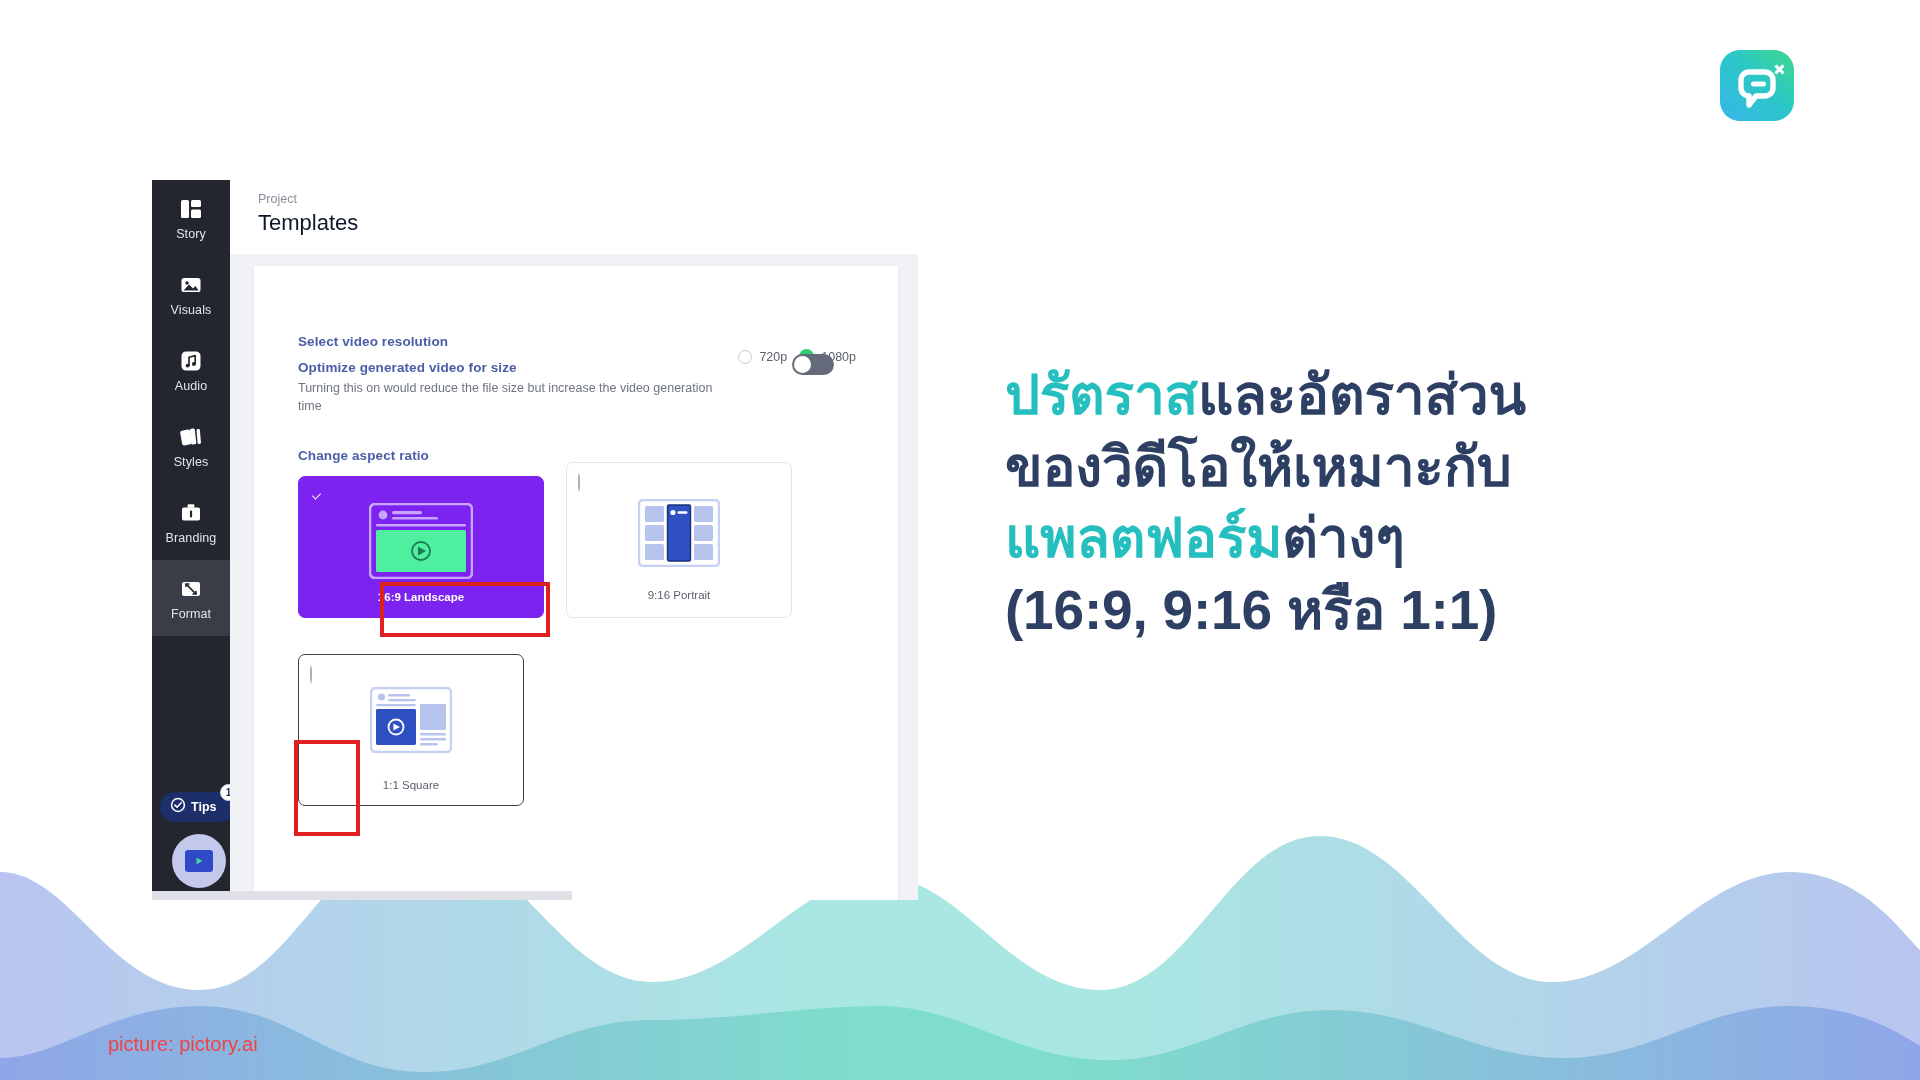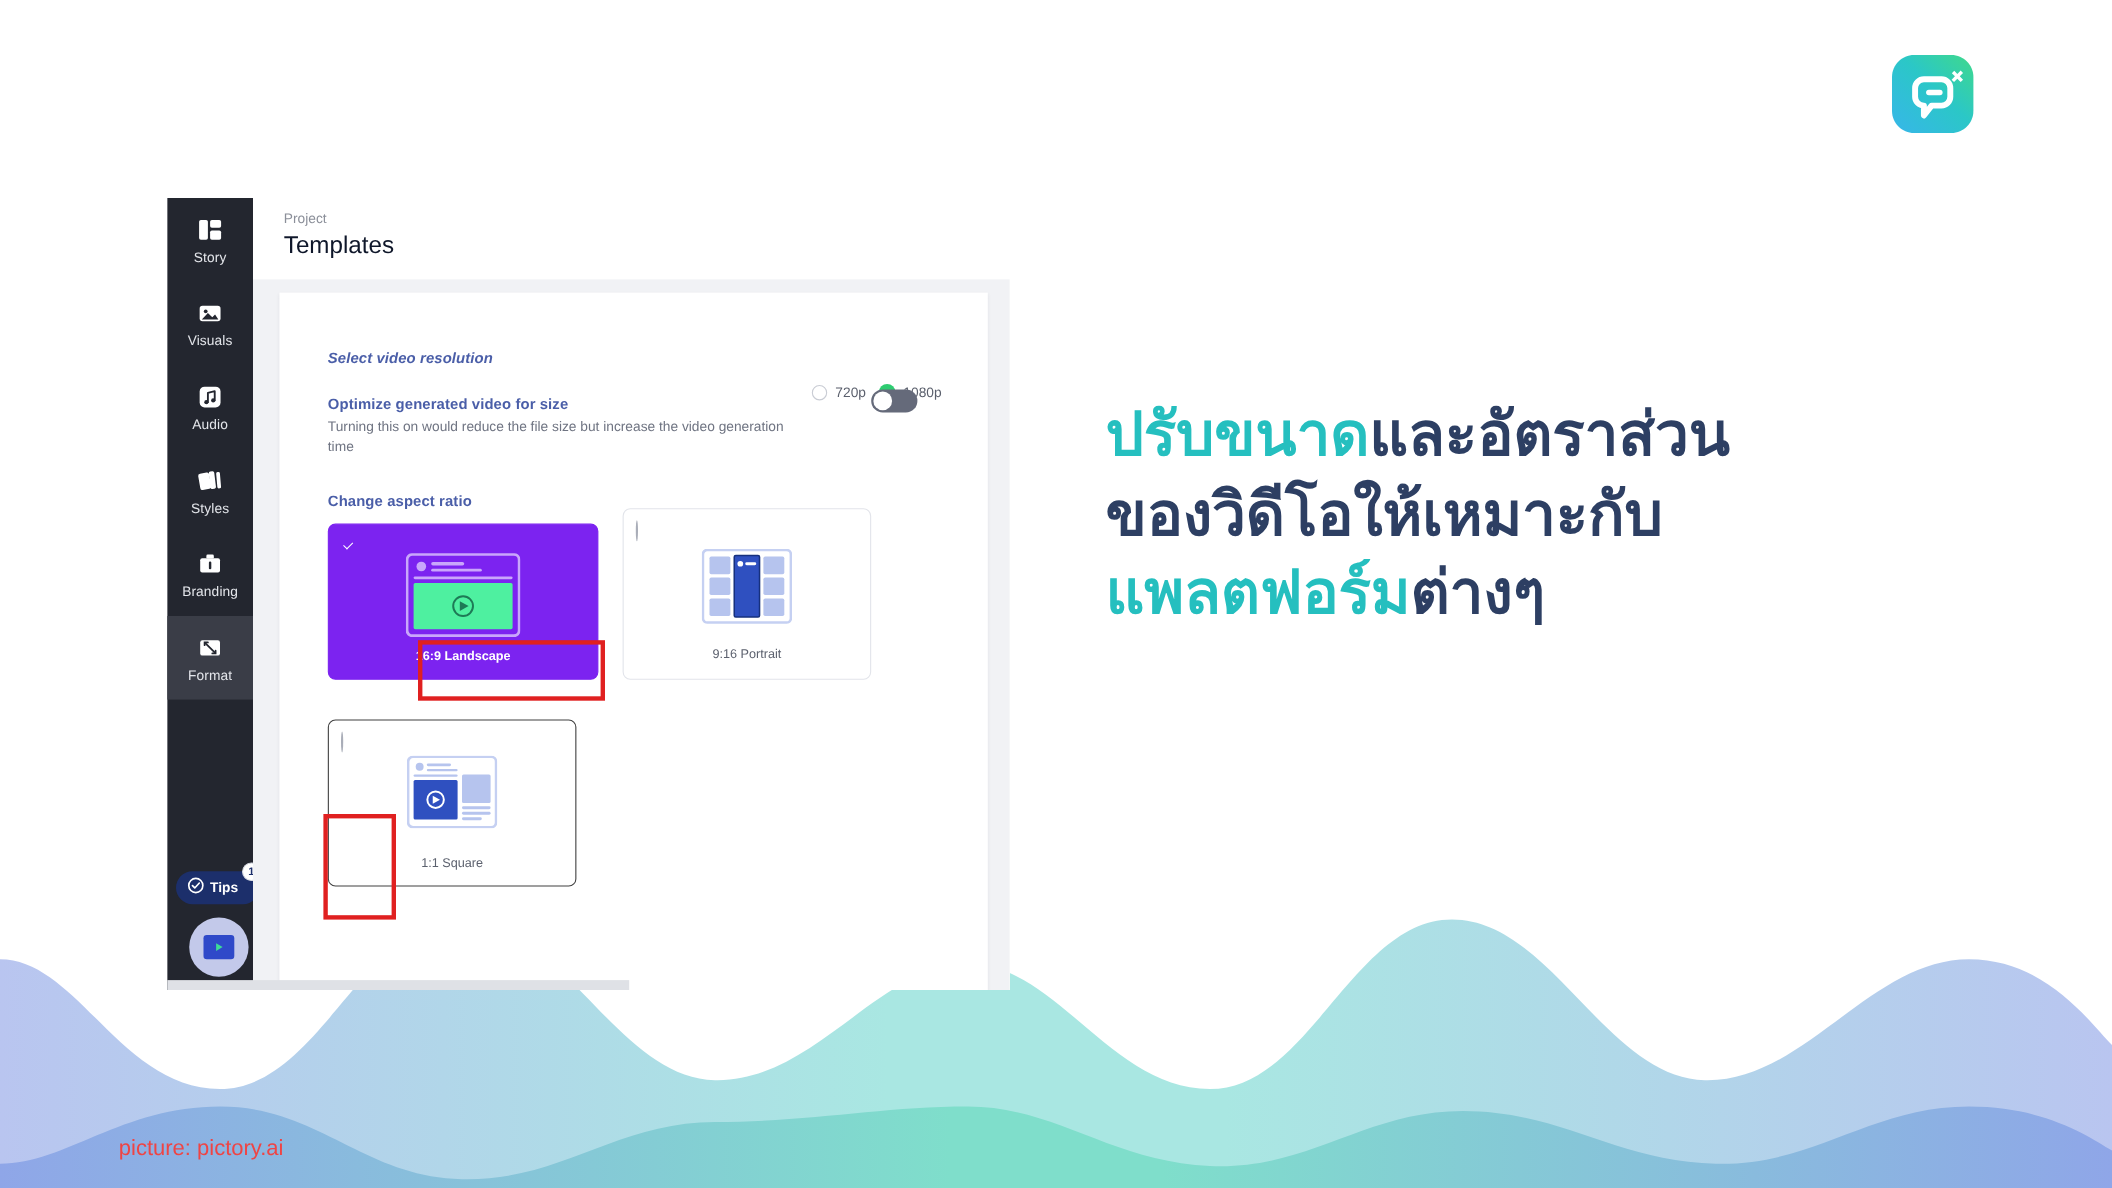--- a/index.html
+++ b/index.html
@@ -84,21 +84,21 @@
     width: 644px; height: 634px;
     background: #ffffff;
     box-shadow: 0 1px 3px rgba(20,24,40,.07);
   }
 
   .row-label {
     position: absolute;
     font-size: 13.5px; font-weight: 700; color: #4a5ea8;
     letter-spacing: .1px;
   }
-  .res-label { left: 44px; top: 52px; font-style: italic; }
+  .res-label { left: 44px; top: 68px; }
   .opt-label { left: 44px; top: 94px; }
   .opt-sub {
     position: absolute; left: 44px; top: 113px;
     width: 420px;
     font-size: 12.5px; color: #6f7482; line-height: 1.45;
     font-weight: 400;
   }
   .ar-label { left: 44px; top: 182px; font-weight: 700; }
 
   
@@ -467,20 +467,21 @@
 
     </div>
 
     <div class="shot-scroll"></div>
 
     <div class="redbox format"></div>
     <div class="redbox aspect"></div>
   </div>
 
   <div class="headline">
-    <div><span class="hl">ปรับขนาด</span><span>และอัตราส่วน</span></div>
+    <div><span class="hl">ปรัตราส</span><span>และอัตราส่วน</span></div>
     <div>ของวิดีโอให้เหมาะกับ</div>
     <div><span class="hl">แพลตฟอร์ม</span><span>ต่างๆ</span></div>
+    <div>(16:9, 9:16 หรือ 1:1)</div>
   </div>
 
   <div class="credit">picture: pictory.ai</div>
 
 </div>
 
 </body></html>

